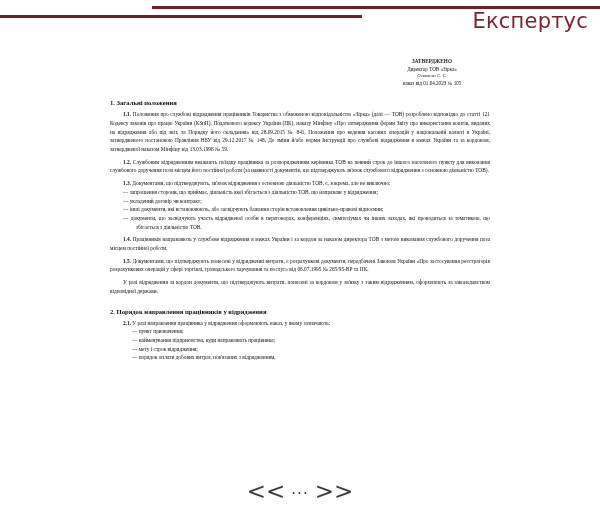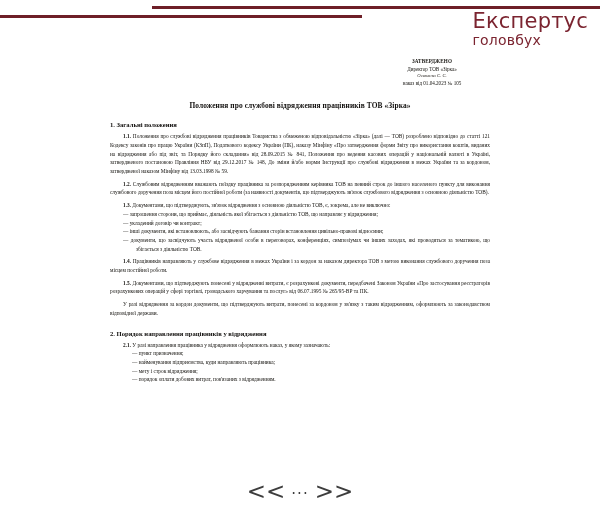--- a/index.html
+++ b/index.html
@@ -173,34 +173,32 @@
   }
 </style>
 </head>
 <body>
 
 <div class="brand-header">
   <div class="rule-top"></div>
   <div class="rule-under"></div>
   <div class="brand-block">
     <div class="brand-main">Експертус</div>
-    <div class="brand-sub">головбух</div>
   </div>
 </div>
 
 <div class="sheet">
 
   <div class="approval">
     <div class="ap-line ap-caps">ЗАТВЕРДЖЕНО</div>
     <div class="ap-line ap-center">Директор ТОВ «Зірка»</div>
     <div class="ap-line ap-italic">Осипенко С. С.</div>
     <div class="ap-line ap-center">наказ від 01.04.2023 № 105</div>
   </div>
 
-  <div class="doc-title">Положення про службові відрядження працівників ТОВ «Зірка»</div>
 
   <div class="section-heading">1. Загальні положення</div>
 
   <p class="para">
     <span class="num">1.1.</span>
     <span>Положення про службові відрядження працівників Товариства з обмеженою відповідальністю «Зірка» (далі — ТОВ) розроблено відповідно до статті 121 Кодексу законів про працю України (КЗпП), Податкового кодексу України (ПК), наказу Мінфіну «Про затвердження форми Звіту про використання коштів, виданих на відрядження або під звіт, та Порядку його складання» від 28.09.2015 № 841, Положення про ведення касових операцій у національній валюті в Україні, затвердженого постановою Правління НБУ від 29.12.2017 № 148, До зміни й/або норми Інструкції про службові відрядження в межах України та за кордоном, затвердженої наказом Мінфіну від 13.03.1998 № 59.</span>
   </p>
 
   <p class="para">
     <span class="num">1.2.</span>

